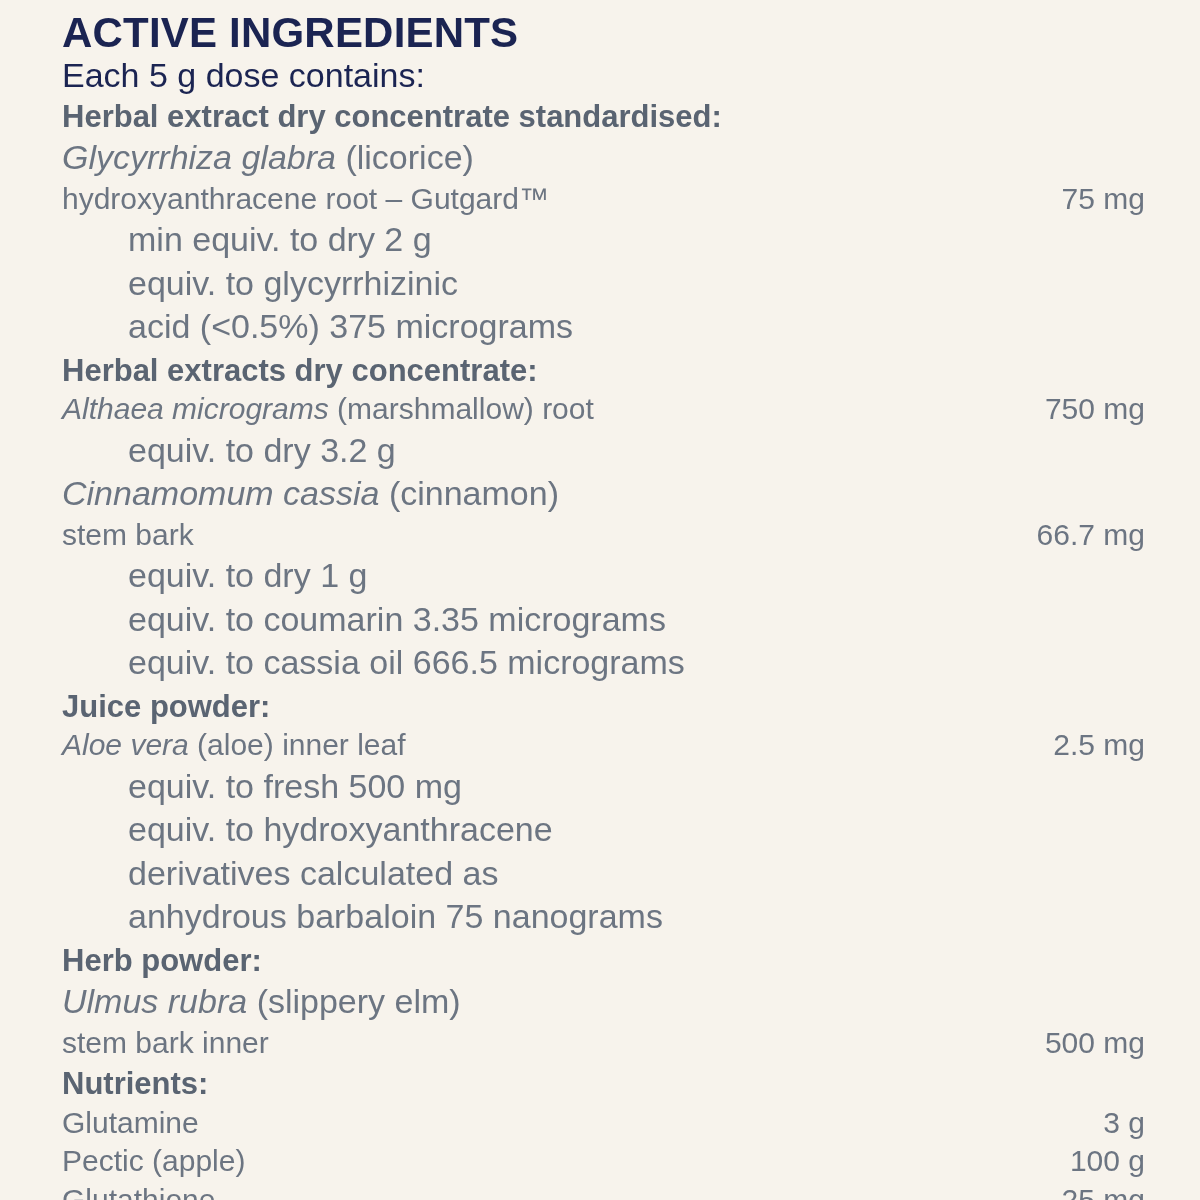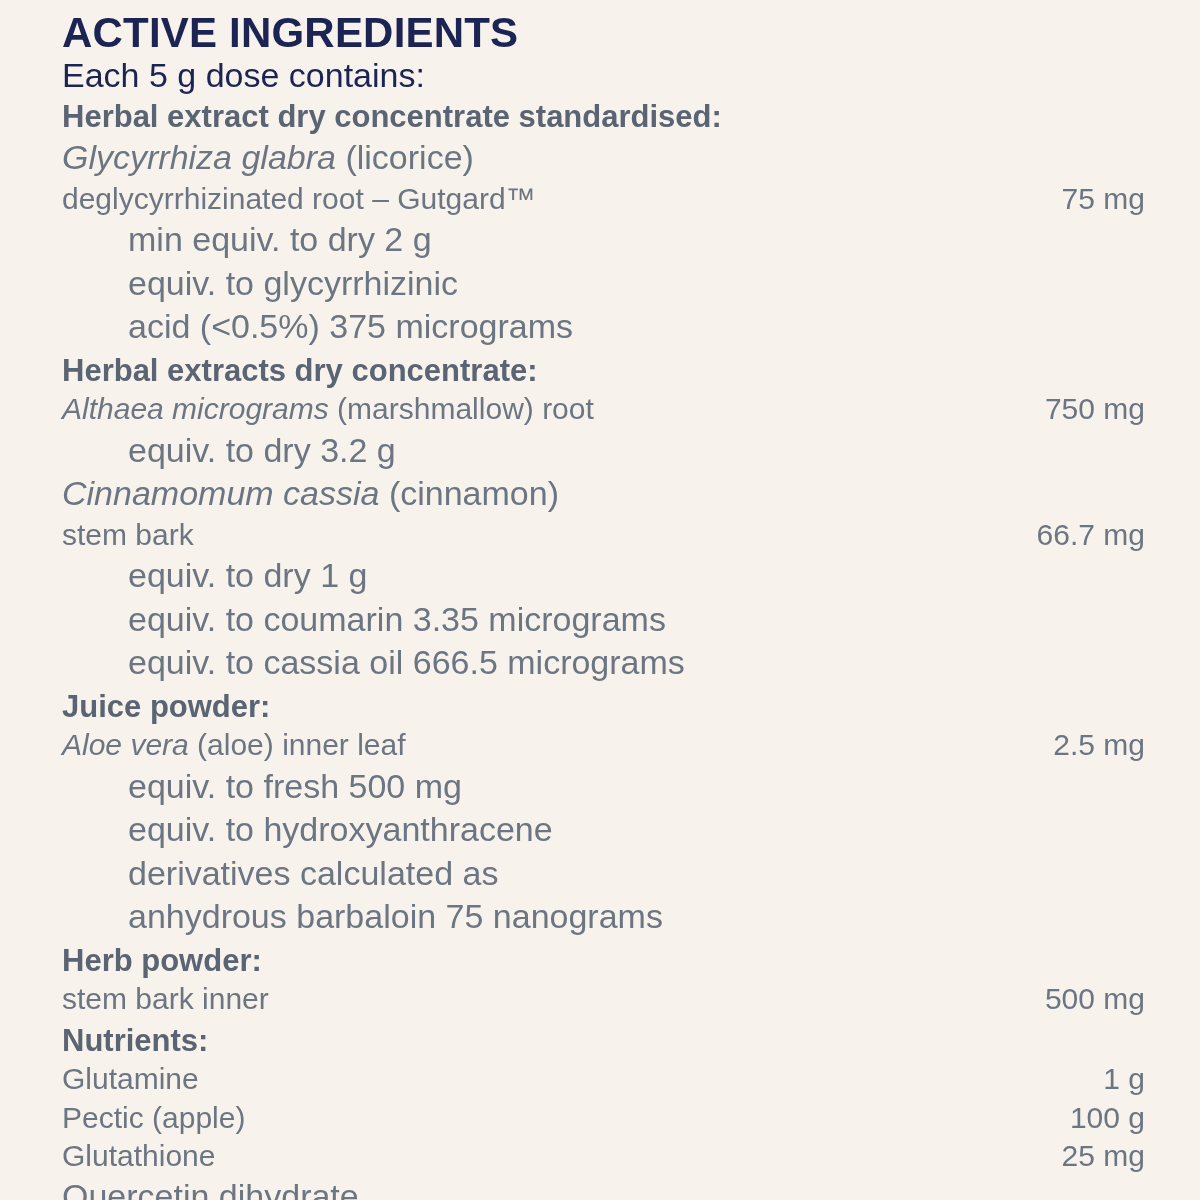--- a/index.html
+++ b/index.html
@@ -78,21 +78,21 @@
 </head>
 <body>
 
 <div class="label">
   <div class="title">ACTIVE INGREDIENTS</div>
   <div class="subtitle">Each 5 g dose contains:</div>
   <div id="sections">
       <div class="group-head">Herbal extract dry concentrate standardised:</div>
       <div class="line"><span class="ital">Glycyrrhiza glabra</span> <span>(licorice)</span></div>
       <div class="row">
-        <span class="name">deglycyrrhizinated root – Gutgard™</span>
+        <span class="name">hydroxyanthracene root – Gutgard™</span>
         <span class="amount">75 mg</span>
       </div>
       <div class="line sub">min equiv. to dry 2 g</div>
       <div class="line sub">equiv. to glycyrrhizinic</div>
       <div class="line sub">acid (&lt;0.5%) 375 micrograms</div>
       <div class="group-head">Herbal extracts dry concentrate:</div>
       <div class="row">
         <span class="name"><span class="ital">Althaea micrograms</span> <span>(marshmallow) root</span></span>
         <span class="amount">750 mg</span>
       </div>
@@ -108,28 +108,29 @@
       <div class="group-head">Juice powder:</div>
       <div class="row">
         <span class="name"><span class="ital">Aloe vera</span> <span>(aloe) inner leaf</span></span>
         <span class="amount">2.5 mg</span>
       </div>
       <div class="line sub">equiv. to fresh 500 mg</div>
       <div class="line sub">equiv. to hydroxyanthracene</div>
       <div class="line sub">derivatives calculated as</div>
       <div class="line sub">anhydrous barbaloin 75 nanograms</div>
       <div class="group-head">Herb powder:</div>
+      <div class="line"><span class="ital">Ulmus rubra</span> <span>(slippery elm)</span></div>
       <div class="row">
         <span class="name">stem bark inner</span>
         <span class="amount">500 mg</span>
       </div>
       <div class="group-head">Nutrients:</div>
       <div class="row">
         <span class="name"><span>Glutamine</span></span>
-        <span class="amount">1 g</span>
+        <span class="amount">3 g</span>
       </div>
       <div class="row">
         <span class="name"><span>Pectic (apple)</span></span>
         <span class="amount">100 g</span>
       </div>
       <div class="row">
         <span class="name"><span>Glutathione</span></span>
         <span class="amount">25 mg</span>
       </div>
       <div class="line"><span>Quercetin dihydrate</span></div>

